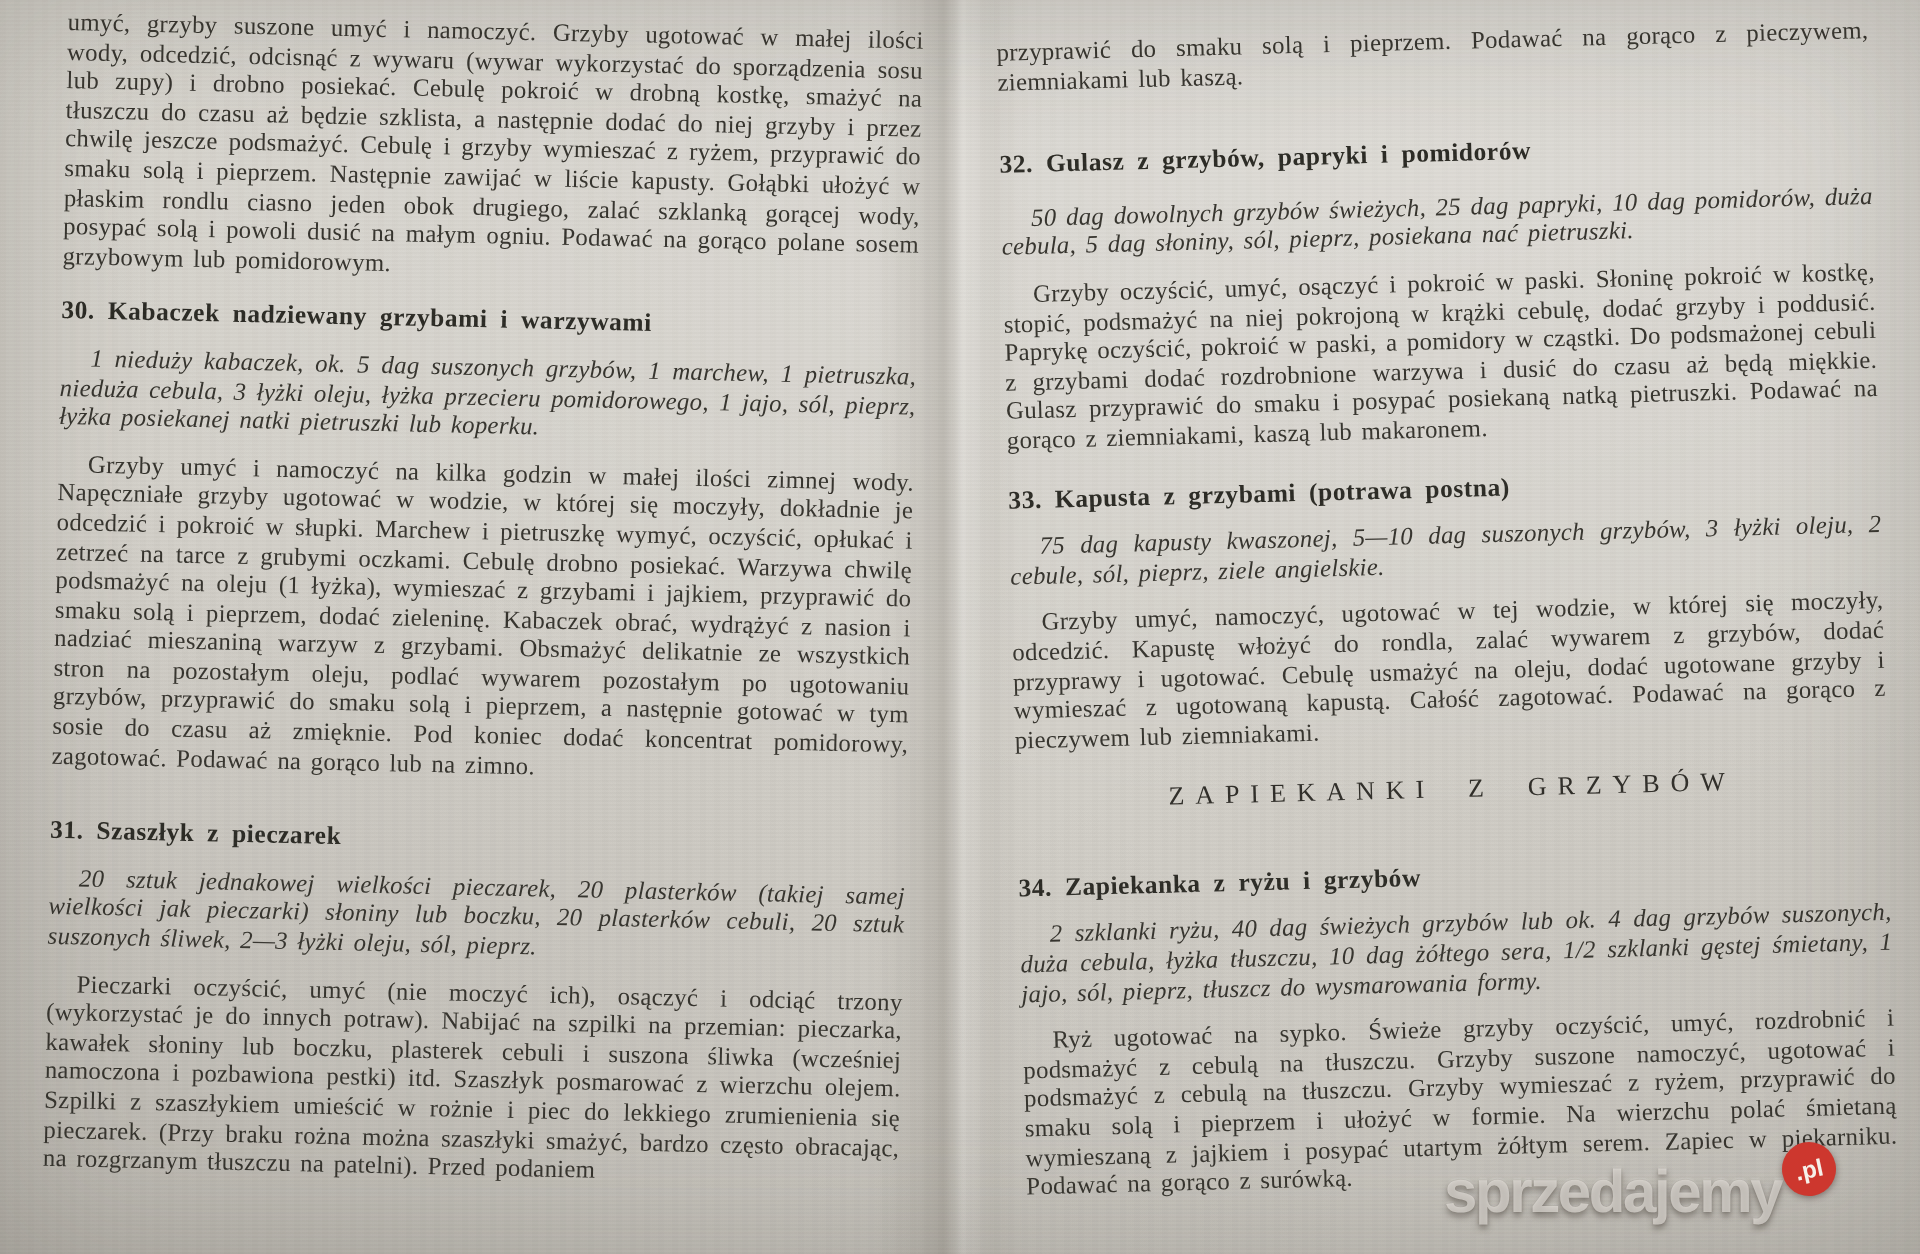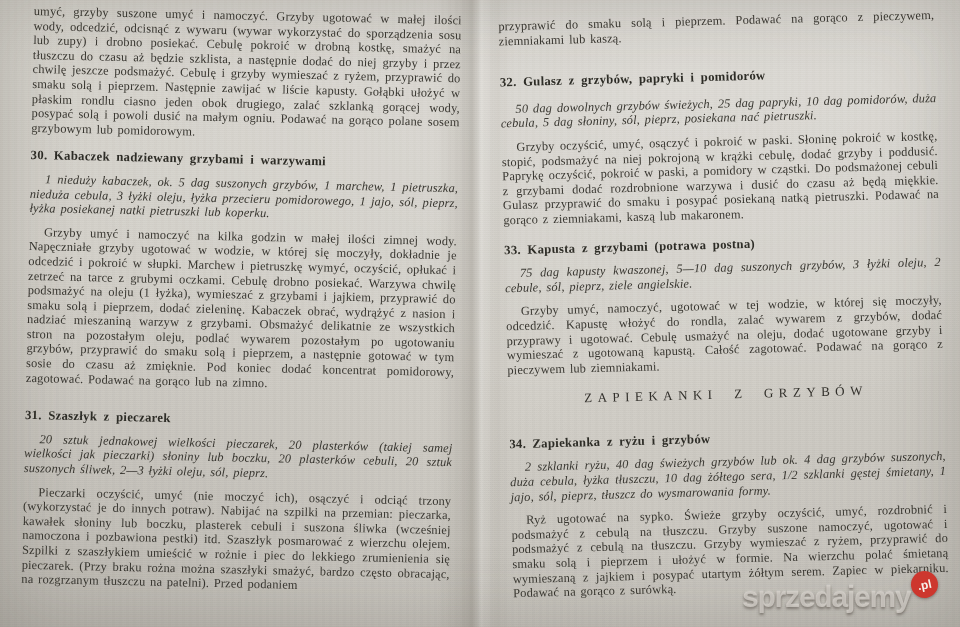--- a/index.html
+++ b/index.html
@@ -45,21 +45,21 @@
       rgba(0,0,0,0) 0%, rgba(96,89,78,0.10) 30%, rgba(96,89,78,0.22) 48%,
       rgba(255,255,255,0.14) 60%, rgba(96,89,78,0.06) 78%, rgba(0,0,0,0) 100%);
   }
   .grain{
     position:absolute;inset:0;pointer-events:none;
     background:
       repeating-linear-gradient(0deg, rgba(0,0,0,0.016) 0 1px, rgba(255,255,255,0.016) 1px 2px),
       repeating-linear-gradient(90deg, rgba(0,0,0,0.008) 0 3px, rgba(255,255,255,0.010) 3px 7px);
   }
   .vignette{position:absolute;inset:0;pointer-events:none;box-shadow:inset 0 0 80px rgba(58,53,46,0.22);}
-  .watermark{position:absolute;left:742px;top:560px;width:215px;height:62px;pointer-events:none;}
+  .watermark{position:absolute;left:722px;top:560px;width:215px;height:62px;pointer-events:none;}
   .wm-text{
     position:absolute;left:0;top:20px;
     font-family:"Liberation Sans","DejaVu Sans",sans-serif;font-weight:700;
     font-size:30px;letter-spacing:-1.2px;
     color:rgba(241,238,232,0.62);
     text-shadow:0 2px 3px rgba(74,68,60,0.55), 0 0 1px rgba(120,112,100,0.55), 0 -1px 1px rgba(255,255,255,0.25);
   }
   .wm-badge{
     position:absolute;left:169px;top:11px;width:27px;height:27px;border-radius:50%;
     background:#cd372e;color:#f6f1ea;

